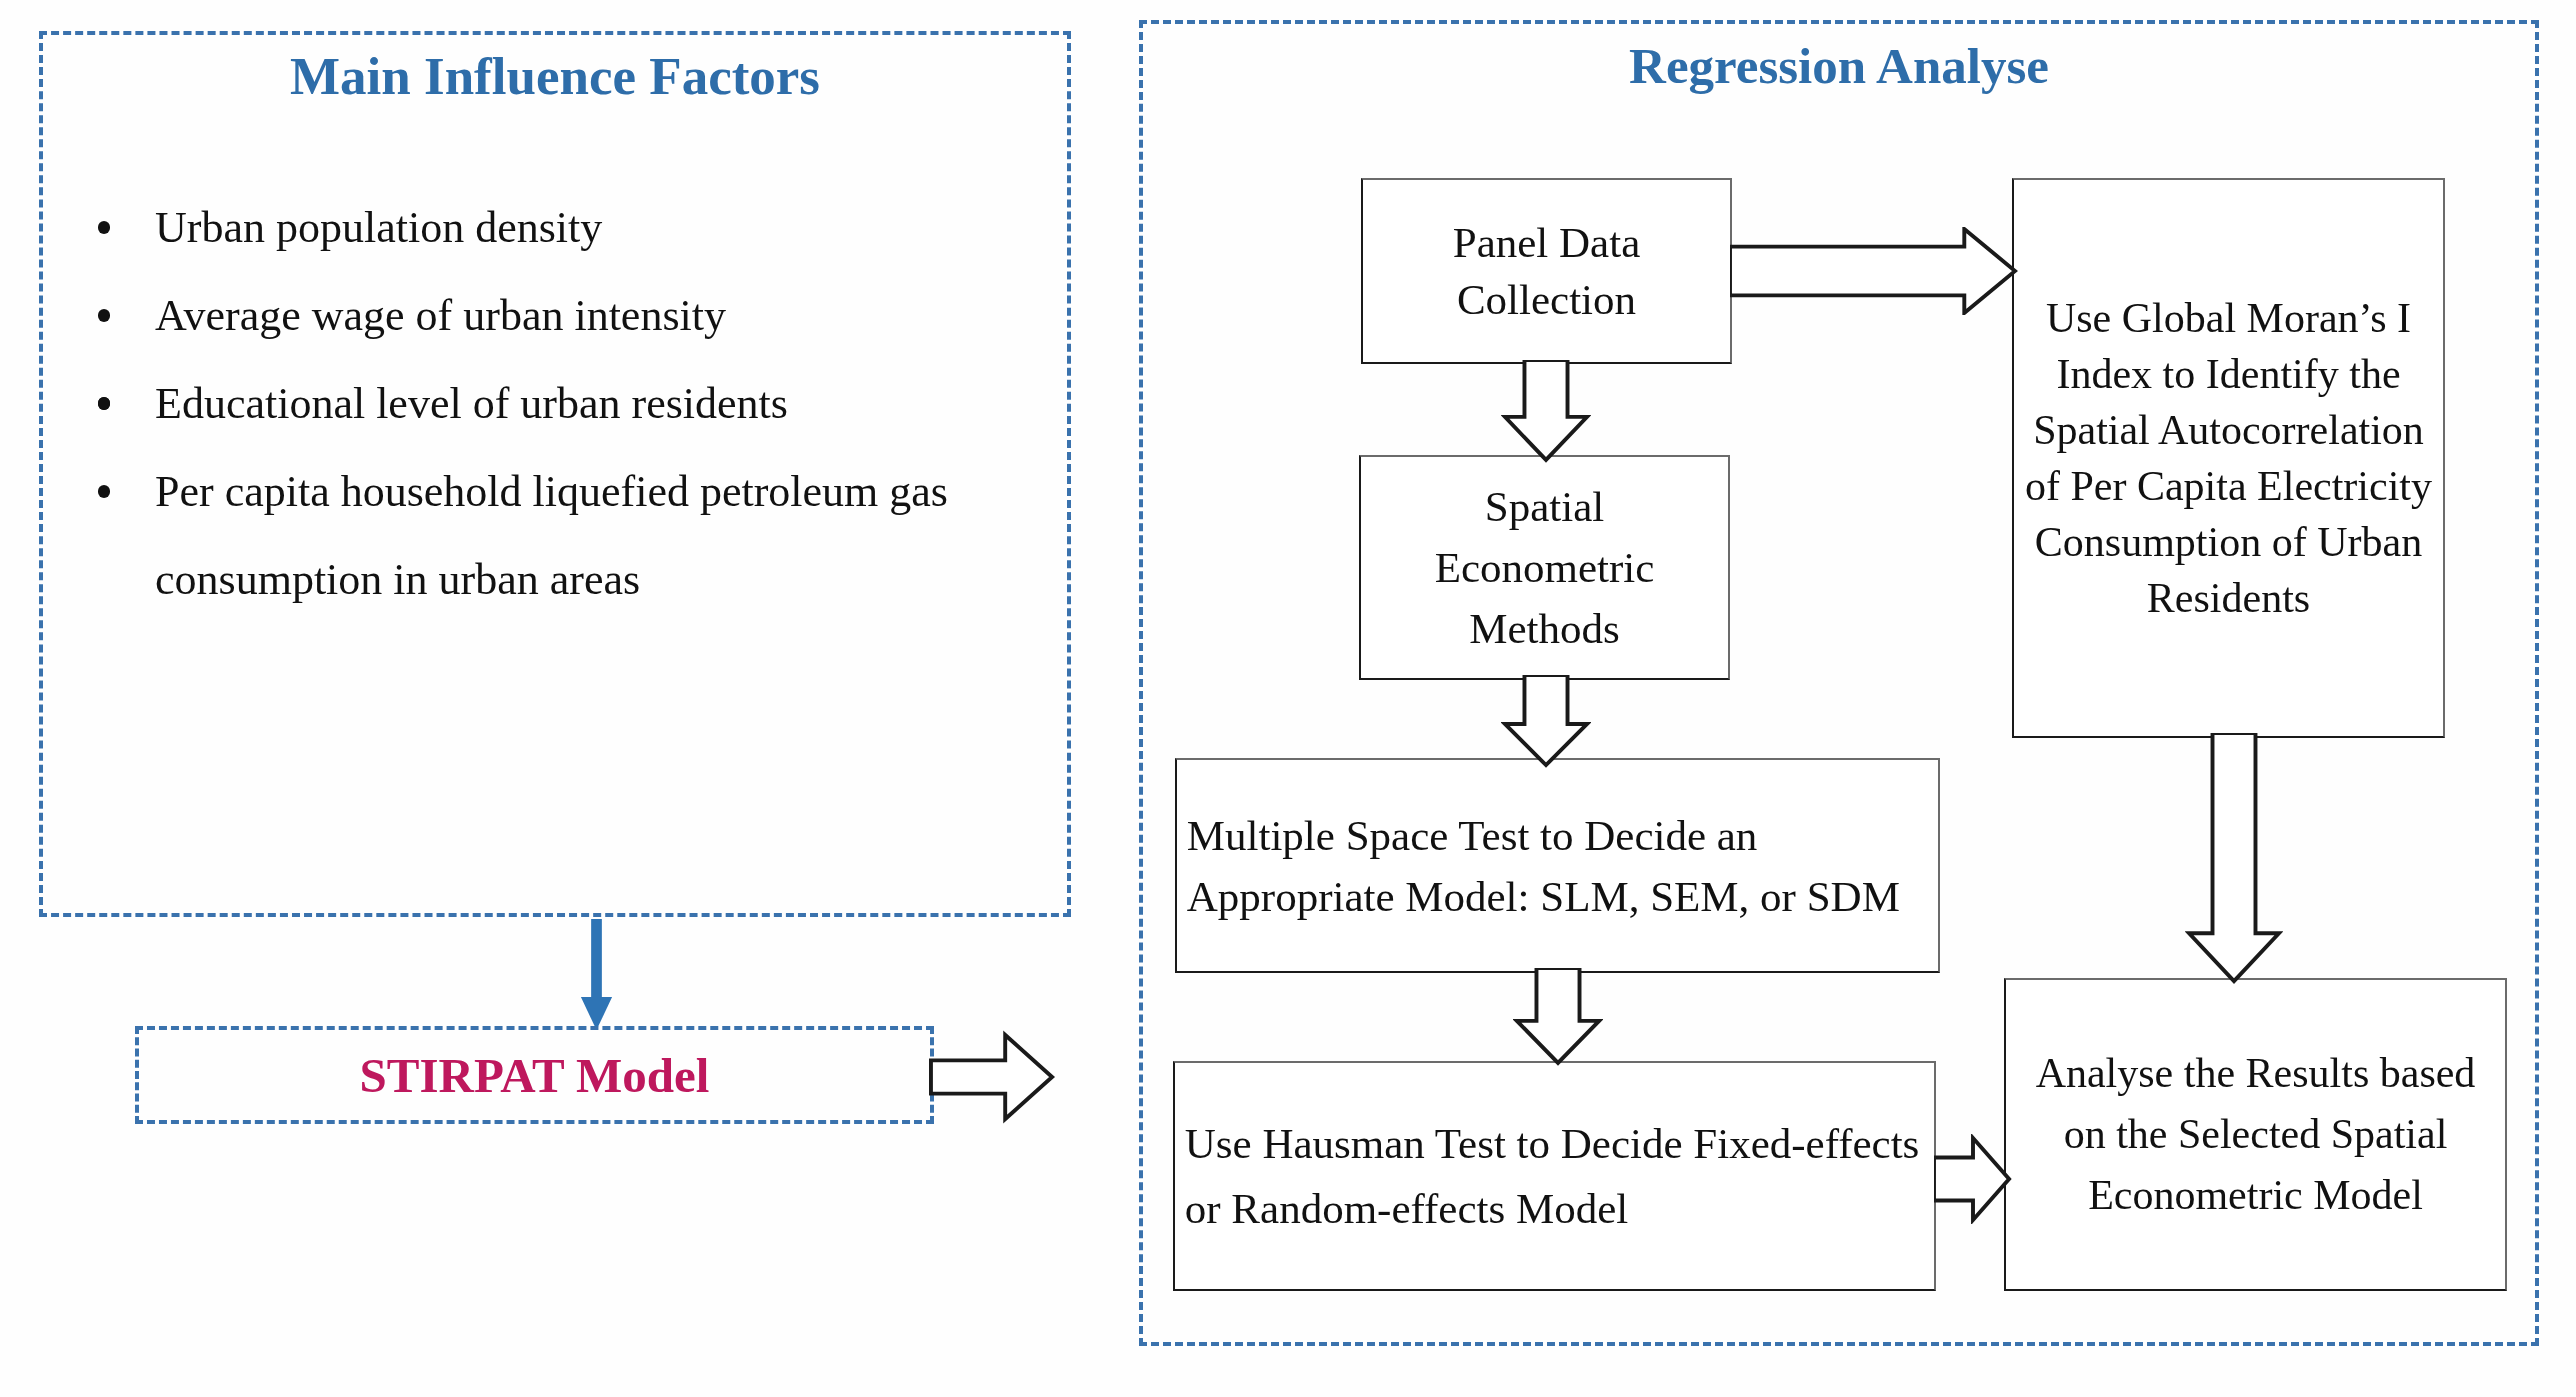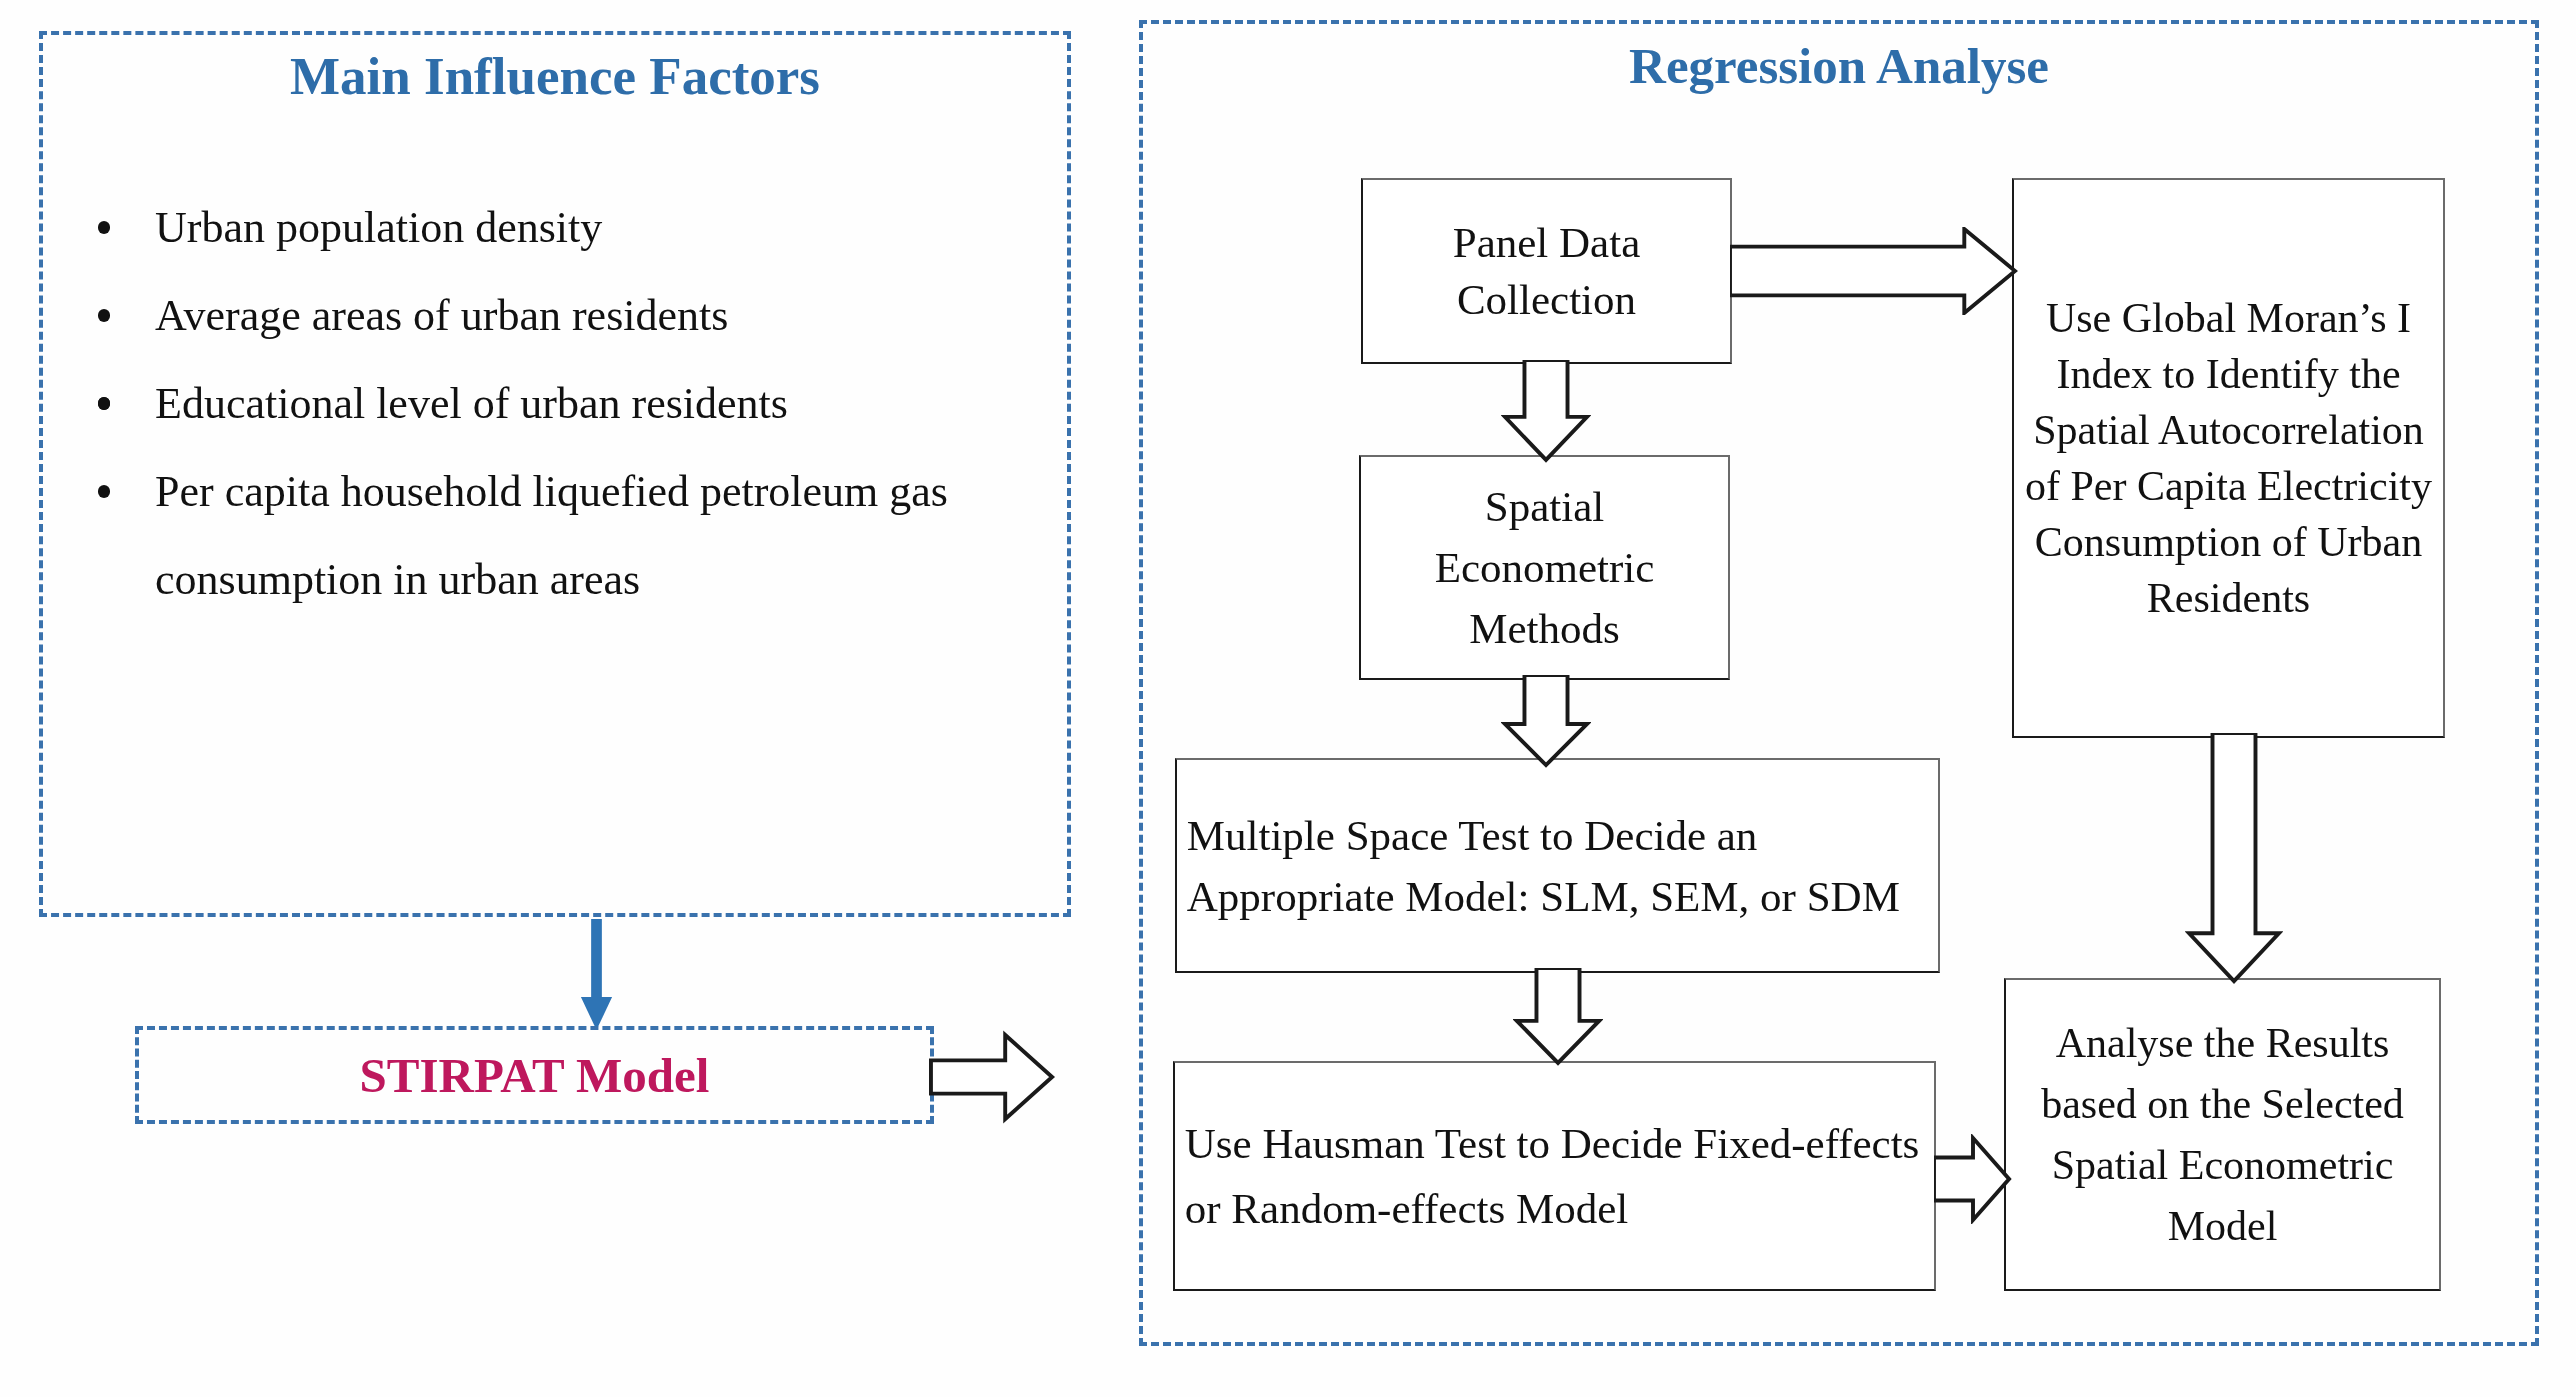--- a/index.html
+++ b/index.html
@@ -100,21 +100,21 @@
     color: #111111;
     font-family: "Liberation Serif", "DejaVu Serif", serif;
   }
   .proc-box .box-text { padding: 0 9.8px; }
 
   #box-panel-data    { left: 1361px; top: 178px;  width: 371px; height: 186px;  font-size: 43px; line-height: 57px; }
   #box-moran         { left: 2012px; top: 178px;  width: 433px; height: 560px;  font-size: 42px; line-height: 56px; }
   #box-spatial       { left: 1359px; top: 455px;  width: 371px; height: 225px;  font-size: 43px; line-height: 61px; }
   #box-multiple      { left: 1175px; top: 758px;  width: 765px; height: 215px;  font-size: 43px; line-height: 61px; align-items: center; }
   #box-hausman       { left: 1173px; top: 1061px; width: 763px; height: 230px;  font-size: 43px; line-height: 65px; }
-  #box-analyse       { left: 2004px; top: 978px; width: 437px; height: 313px;  font-size: 42px; line-height: 61px; }
+  #box-analyse       { left: 2004px; top: 978px; width: 503px; height: 313px;  font-size: 42px; line-height: 61px; }
 
   #box-multiple .box-text,
   #box-hausman  .box-text { text-align: left; }
 
   
   #blue-arrow { position: absolute; left: 577px; top: 919px; width: 39px; height: 115px; }
 
   
   .hollow-arrow { position: absolute; }
 </style>
@@ -127,21 +127,21 @@
 
   <div id="left-title" class="panel-title">Main Influence Factors</div>
 
   <ul id="factor-list">
     <li>
       <span class="bullet-dot"></span>
       <span>Urban population density</span>
     </li>
     <li>
       <span class="bullet-dot"></span>
-      <span>Average areas of urban residents</span>
+      <span>Average wage of urban intensity</span>
     </li>
     <li>
       <span class="bullet-dot"></span>
     </li>
     <li>
       <span class="bullet-dot"></span>
       <span>Educational level of urban residents</span>
     </li>
     <li>
       <span class="bullet-dot"></span>

